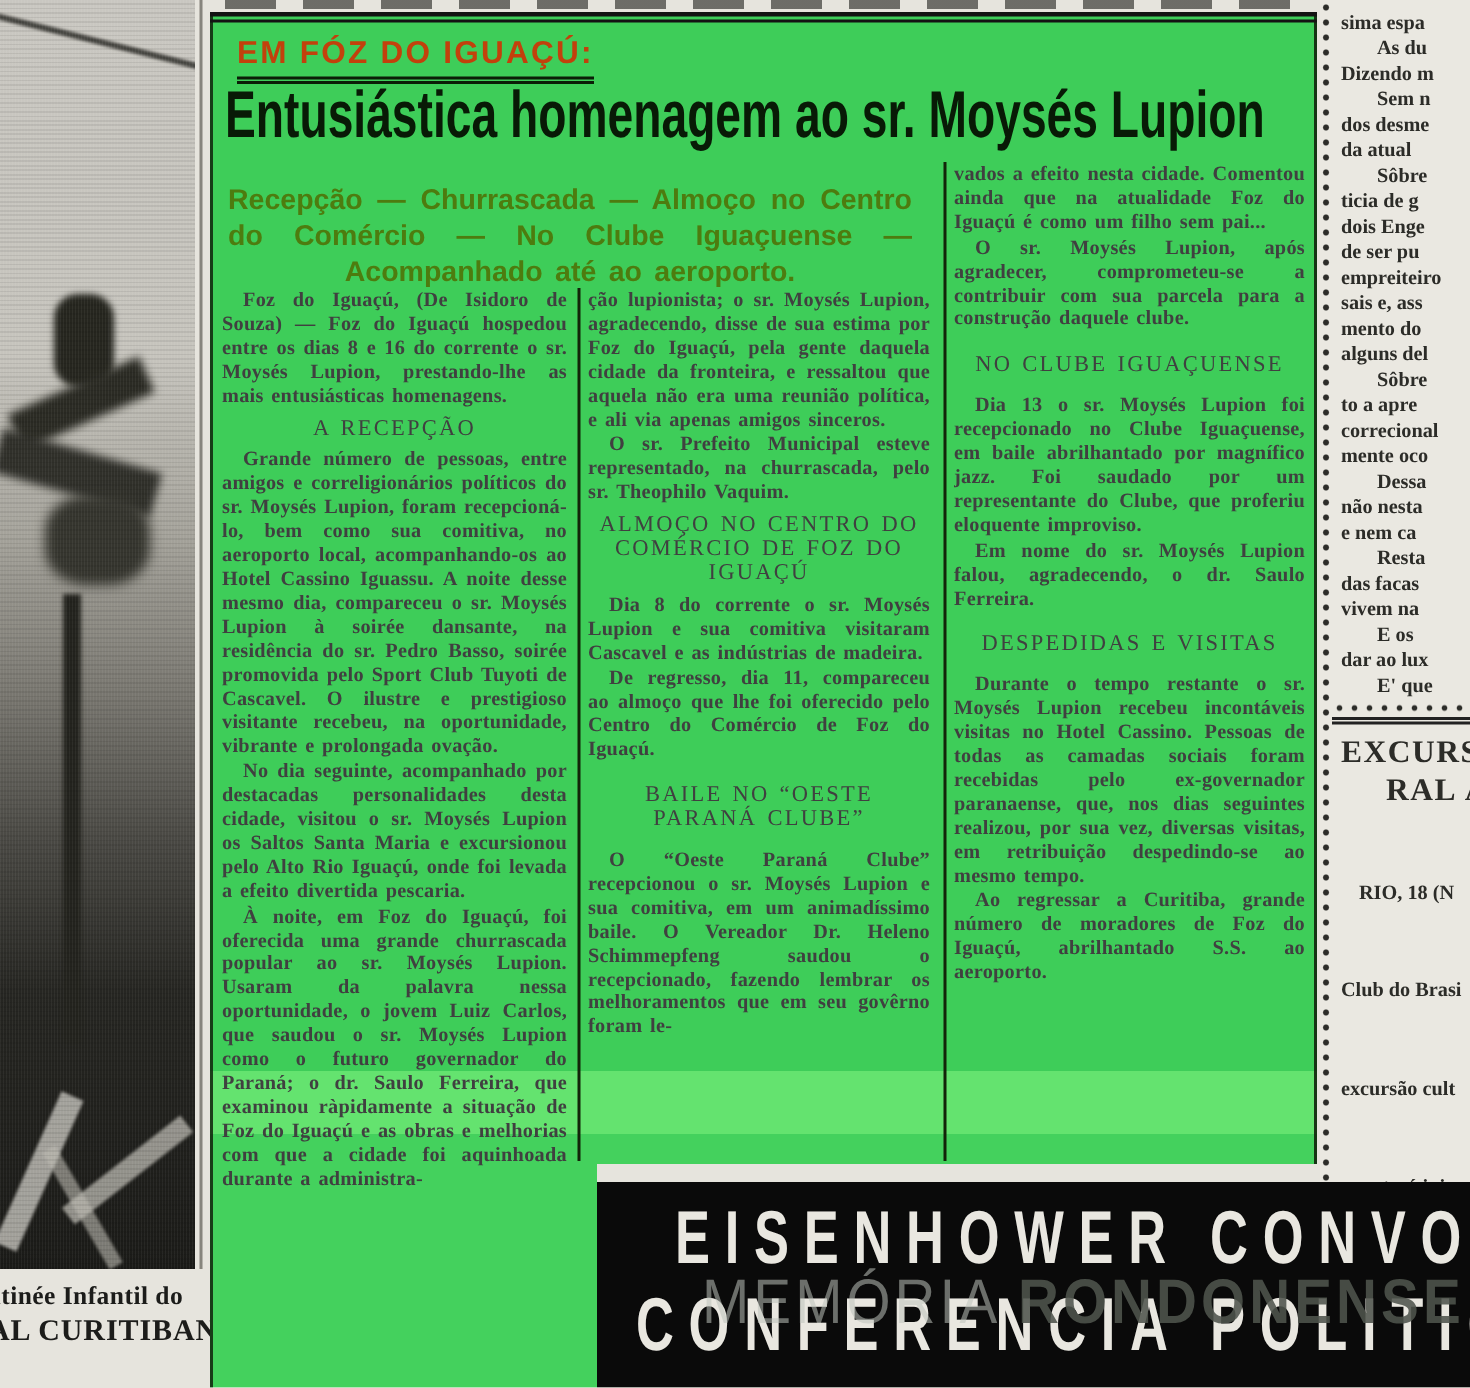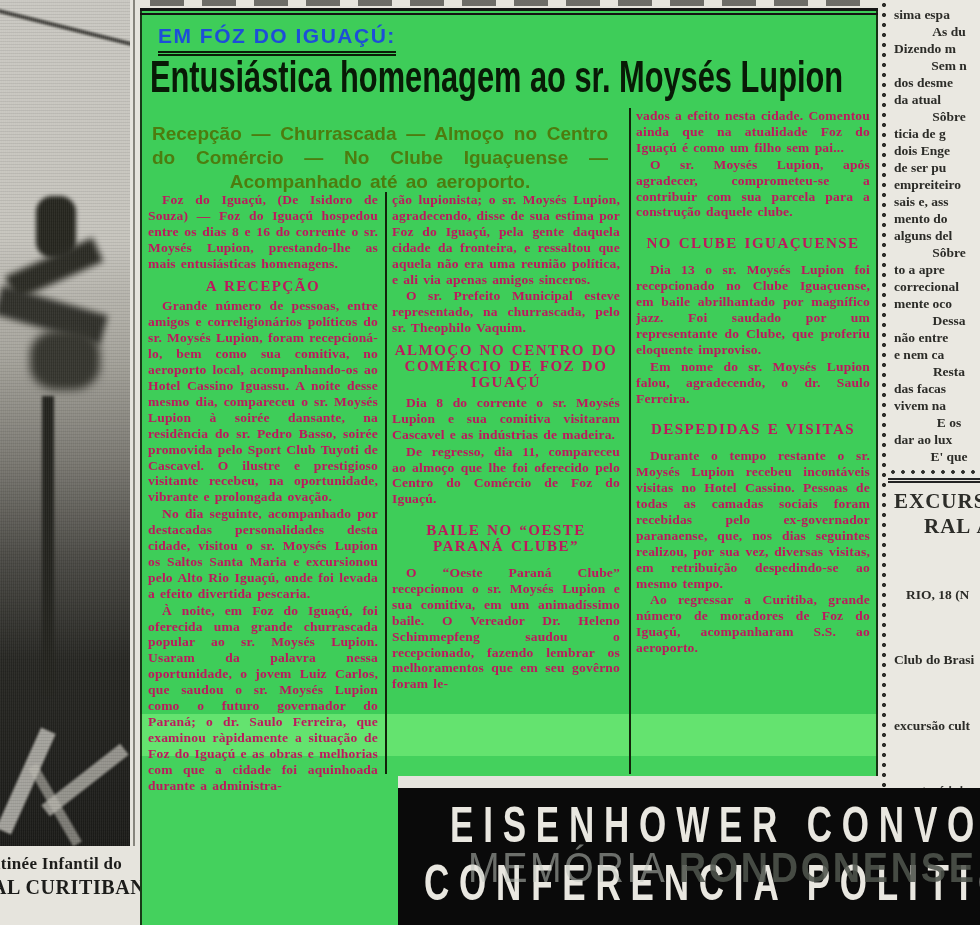--- a/index.html
+++ b/index.html
@@ -45,51 +45,51 @@
   .green-main{position:absolute;left:140px;top:8px;width:738px;height:768px;
     background:linear-gradient(180deg,#3ecd59 0 706px,#64e36f 706px 748px,#44d15d 748px);
     border-left:2px solid rgba(16,34,12,.85);border-right:2px solid rgba(16,34,12,.9);
     box-sizing:border-box;}
   .green-main::before{content:'';position:absolute;top:0;left:-2px;right:-2px;height:7px;
     border-top:3px solid #131313;border-bottom:2px solid #131313;box-sizing:border-box;}
   .green-ext{position:absolute;left:140px;top:776px;width:258px;height:149px;background:#44d15d;
     border-left:2px solid rgba(16,34,12,.85);box-sizing:border-box;}
 
   .kicker{position:absolute;left:158px;top:24px;z-index:6;font-family:"Liberation Sans",sans-serif;
-    font-weight:700;font-size:21px;letter-spacing:1.5px;color:#1d4ed8;padding-bottom:3px;
+    font-weight:700;font-size:21px;letter-spacing:1.5px;color:#c2410c;padding-bottom:3px;
     border-bottom:5px double #0b1d07;}
   .headline{position:absolute;left:150px;top:52px;z-index:6;margin:0;white-space:nowrap;
     font-family:"Liberation Sans",sans-serif;font-weight:700;font-size:44px;color:#081a06;
     transform:scaleX(.70);transform-origin:0 50%;letter-spacing:0;}
   .subhead-box{position:absolute;left:152px;top:122px;width:456px;z-index:6;
     font-family:"Liberation Sans",sans-serif;font-weight:700;font-size:19px;line-height:24px;
     color:#4d7c0f;text-align:justify;text-align-last:center;word-spacing:3px;}
 
-  .col{position:absolute;z-index:6;overflow:hidden;color:#be185d;font-size:13.5px;
+  .col{position:absolute;z-index:6;overflow:hidden;color:#404040;font-size:13.5px;
     font-weight:700;line-height:15.9px;text-align:justify;letter-spacing:.2px;word-spacing:1.5px;}
   .col1{left:148px;top:192px;width:230px;height:731px;}
   .col2{left:392px;top:192px;width:228px;height:582px;}
   .col3{left:636px;top:108px;width:234px;height:666px;}
   .vrule1{position:absolute;left:385px;top:192px;width:2px;height:582px;background:#122409;z-index:6;}
   .vrule2{position:absolute;left:629px;top:108px;width:2px;height:666px;background:#122409;z-index:6;}
 
   .para{margin:0 0 1px;text-indent:14px;}
   .para.flush{text-indent:0;}
-  .subhead{margin:7px 0 4px;text-indent:0;text-align:center;font-weight:700;font-size:15px;
+  .subhead{margin:7px 0 4px;text-indent:0;text-align:center;font-weight:400;font-size:15px;
     letter-spacing:1.5px;}
   .subhead.lg{margin:16px 0 10px;}
 
   
   .right-strip{position:absolute;left:880px;top:0;width:100px;height:788px;background:#eae8e1;
     overflow:hidden;box-sizing:border-box;padding:6px 0 0 14px;color:#2c2c28;}
   .wavy-edge{position:absolute;left:0;top:0;width:8px;height:100%;
     background-image:radial-gradient(circle at 4px 5px,#2d2d29 1.6px,transparent 2.4px);
     background-size:8px 10px;background-repeat:repeat-y;}
   .line{white-space:nowrap;overflow:hidden;font-size:13.5px;font-weight:600;line-height:17px;}
-  .line.indent{padding-left:24px;text-align:center;}
+  .line.indent{padding-left:24px;}
   .wavy-divider{height:6px;margin:4px 0 3px -6px;
     background-image:radial-gradient(circle at 5px 3px,#2d2d29 1.5px,transparent 2.2px);
     background-size:10px 6px;background-repeat:repeat-x;}
   .double-rule{height:5px;margin:0 0 6px -6px;border-top:2px solid #222;border-bottom:2px solid #222;
     box-sizing:border-box;}
   .exc-head1{font-size:21px;font-weight:700;letter-spacing:1px;white-space:nowrap;line-height:25px;}
   .exc-head2{font-size:21px;font-weight:700;letter-spacing:1px;white-space:nowrap;line-height:25px;
     padding-left:30px;margin-bottom:2px;}
   .xline{white-space:nowrap;overflow:hidden;font-size:13.5px;font-weight:600;line-height:18.3px;margin-top:47px;}
   .xline.indent{padding-left:12px;}
@@ -160,21 +160,21 @@
     </div>
   <div class="vrule2"></div>
   <div class="col col3">
       <div class="para flush">vados a efeito nesta cidade. Comentou ainda que na atualidade Foz do Iguaçú é como um filho sem pai...</div>
       <div class="para">O sr. Moysés Lupion, após agradecer, comprometeu-se a contribuir com sua parcela para a construção daquele clube.</div>
       <div class="subhead lg">NO CLUBE IGUAÇUENSE</div>
       <div class="para">Dia 13 o sr. Moysés Lupion foi recepcionado no Clube Iguaçuense, em baile abrilhantado por magnífico jazz. Foi saudado por um representante do Clube, que proferiu eloquente improviso.</div>
       <div class="para">Em nome do sr. Moysés Lupion falou, agradecendo, o dr. Saulo Ferreira.</div>
       <div class="subhead lg">DESPEDIDAS E VISITAS</div>
       <div class="para">Durante o tempo restante o sr. Moysés Lupion recebeu incontáveis visitas no Hotel Cassino. Pessoas de todas as camadas sociais foram recebidas pelo ex-governador paranaense, que, nos dias seguintes realizou, por sua vez, diversas visitas, em retribuição despedindo-se ao mesmo tempo.</div>
-      <div class="para">Ao regressar a Curitiba, grande número de moradores de Foz do Iguaçú, acompanharam S.S. ao aeroporto.</div>
+      <div class="para">Ao regressar a Curitiba, grande número de moradores de Foz do Iguaçú, abrilhantado S.S. ao aeroporto.</div>
     </div>
 
   <div class="right-strip">
     <div class="wavy-edge"></div>
     <div>
         <div class="line">sima espa</div>
         <div class="line indent">As du</div>
         <div class="line">Dizendo m</div>
         <div class="line indent">Sem n</div>
         <div class="line">dos desme</div>
@@ -185,21 +185,21 @@
         <div class="line">de ser pu</div>
         <div class="line">empreiteiro</div>
         <div class="line">sais e, ass</div>
         <div class="line">mento do</div>
         <div class="line">alguns del</div>
         <div class="line indent">Sôbre</div>
         <div class="line">to a apre</div>
         <div class="line">correcional</div>
         <div class="line">mente oco</div>
         <div class="line indent">Dessa</div>
-        <div class="line">não entre</div>
+        <div class="line">não nesta</div>
         <div class="line">e nem ca</div>
         <div class="line indent">Resta</div>
         <div class="line">das facas</div>
         <div class="line">vivem na</div>
         <div class="line indent">E os</div>
         <div class="line">dar ao lux</div>
         <div class="line indent">E' que</div>
       </div>
     <div class="wavy-divider"></div>
     <div class="double-rule"></div>

